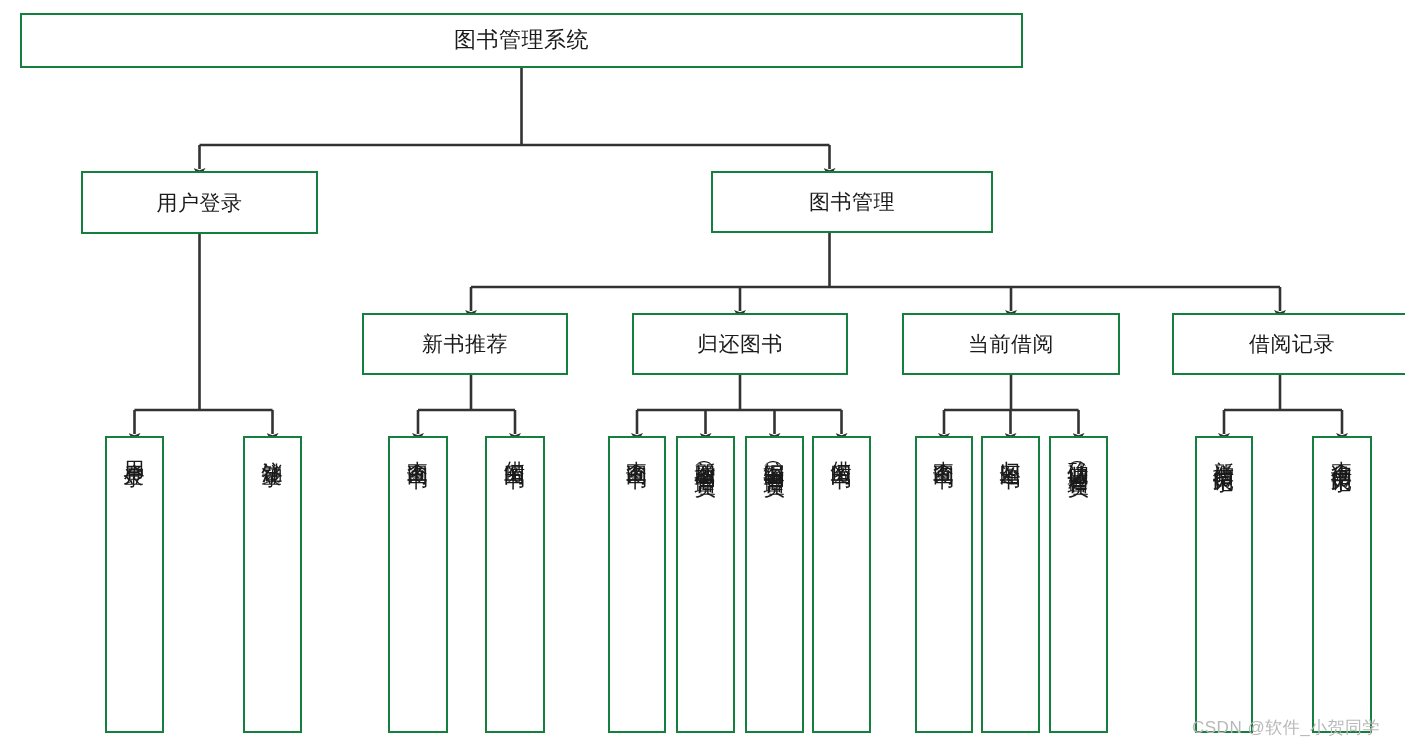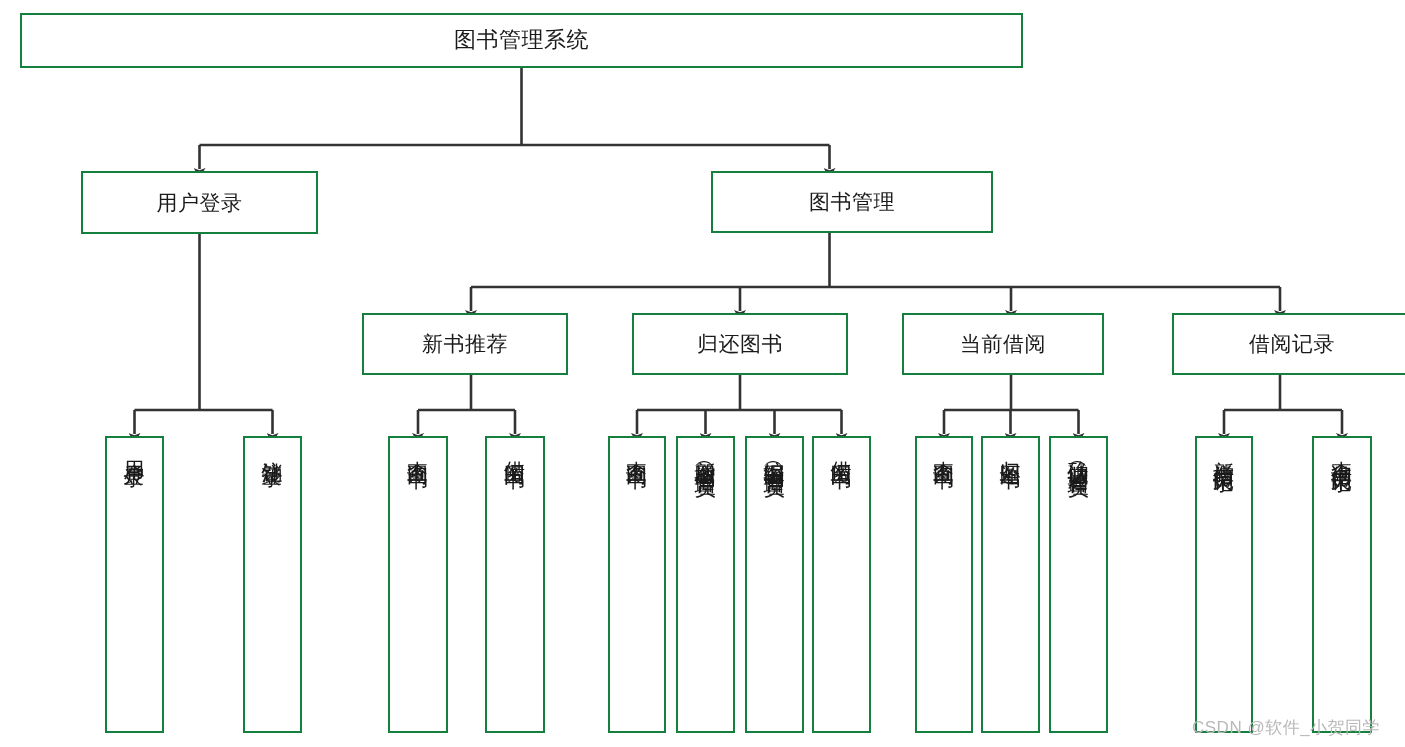--- a/index.html
+++ b/index.html
@@ -126,21 +126,21 @@
   <div class="node horiz" style="left: 711px; top: 171px; width: 282px; height: 62px;">
     <span class="label">图书管理</span>
   </div>
 
   <div class="node horiz" style="left: 362px; top: 313px; width: 206px; height: 62px;">
     <span class="label">新书推荐</span>
   </div>
   <div class="node horiz" style="left: 632px; top: 313px; width: 216px; height: 62px;">
     <span class="label">归还图书</span>
   </div>
-  <div class="node horiz" style="left: 902px; top: 313px; width: 202px; height: 62px;">
+  <div class="node horiz" style="left: 902px; top: 313px; width: 218px; height: 62px;">
     <span class="label">当前借阅</span>
   </div>
   <div class="node horiz" style="left: 1172px; top: 313px; width: 240px; height: 62px;">
     <span class="label">借阅记录</span>
   </div>
 
   <div class="node vert" style="left: 105px; top: 436px; width: 59px; height: 297px;">
     <span class="label">用户登录</span>
   </div>
   <div class="node vert" style="left: 243px; top: 436px; width: 59px; height: 297px;">

